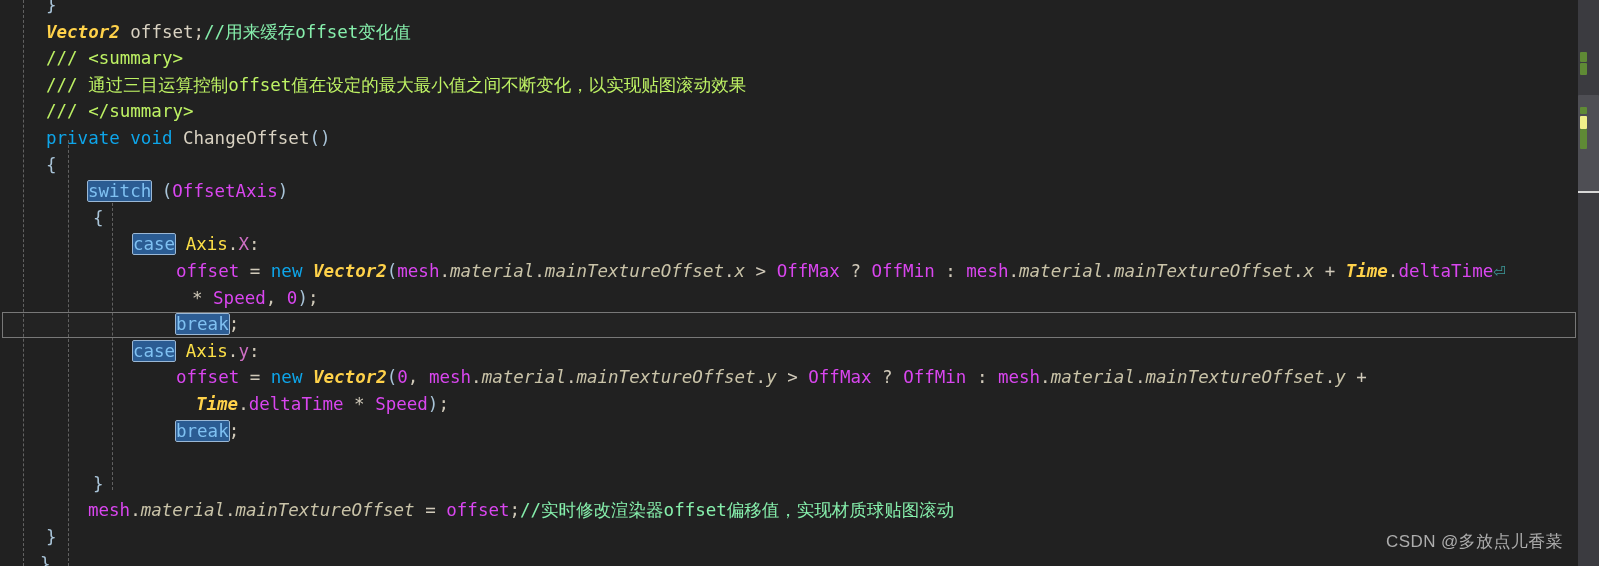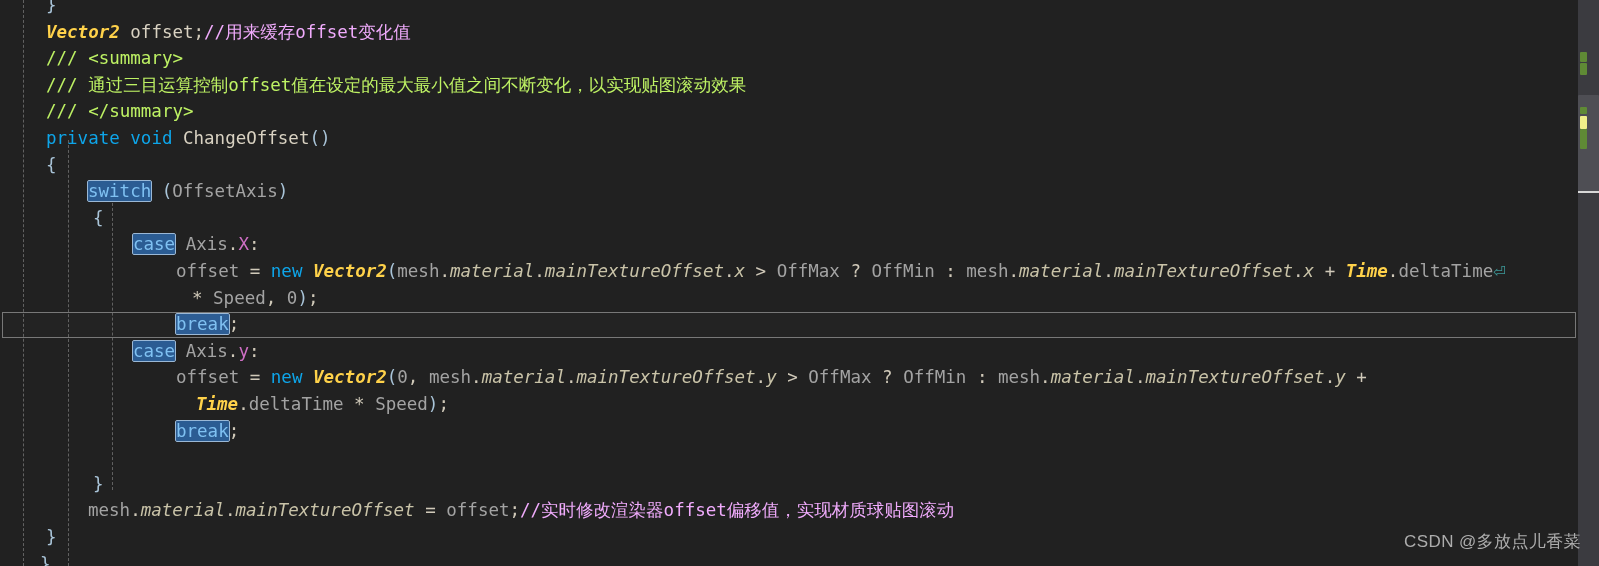--- a/index.html
+++ b/index.html
@@ -40,26 +40,26 @@
     padding-left: 6px;
     white-space: pre;
   }
 
   
   .plain    { color: #d9d2c2; }
   .punct    { color: #d0c9b9; }
   .kw       { color: #0ea5e9; }
   .type     { color: #ffd24a; font-style: italic; font-weight: bold; }
   .typen    { color: #d9d2c2; }
-  .comment  { color: #f0abfc; }
+  .comment  { color: #86efac; }
   .doccom   { color: #bef264; }
-  .ident    { color: #a3a3a3; }
+  .ident    { color: #d946ef; }
   .member   { color: #c9c3a8; font-style: italic; }
   .enumv    { color: #cf6fc5; }
-  .enumt    { color: #a3a3a3; }
+  .enumt    { color: #fde047; }
   .op       { color: #d0c9b9; }
   .brace    { color: #a9c4d8; }
 
   
   .sel {
     background: #2b5c93;
     outline: 1px solid #9ab8d6;
     color: #7fc1f2;
     border-radius: 1px;
   }
@@ -108,21 +108,21 @@
     position: absolute;
     left: 0;
     width: 21px;
     height: 2px;
     background: #d8d8d8;
   }
 
   
   .watermark {
     position: absolute;
-    right: 18px;
+    right: 36px;
     bottom: 10px;
     color: #b9b9b9;
     font-family: "Liberation Sans", sans-serif;
     font-size: 17px;
     letter-spacing: .4px;
     opacity: .92;
     user-select: none;
   }
 </style>
 </head>

